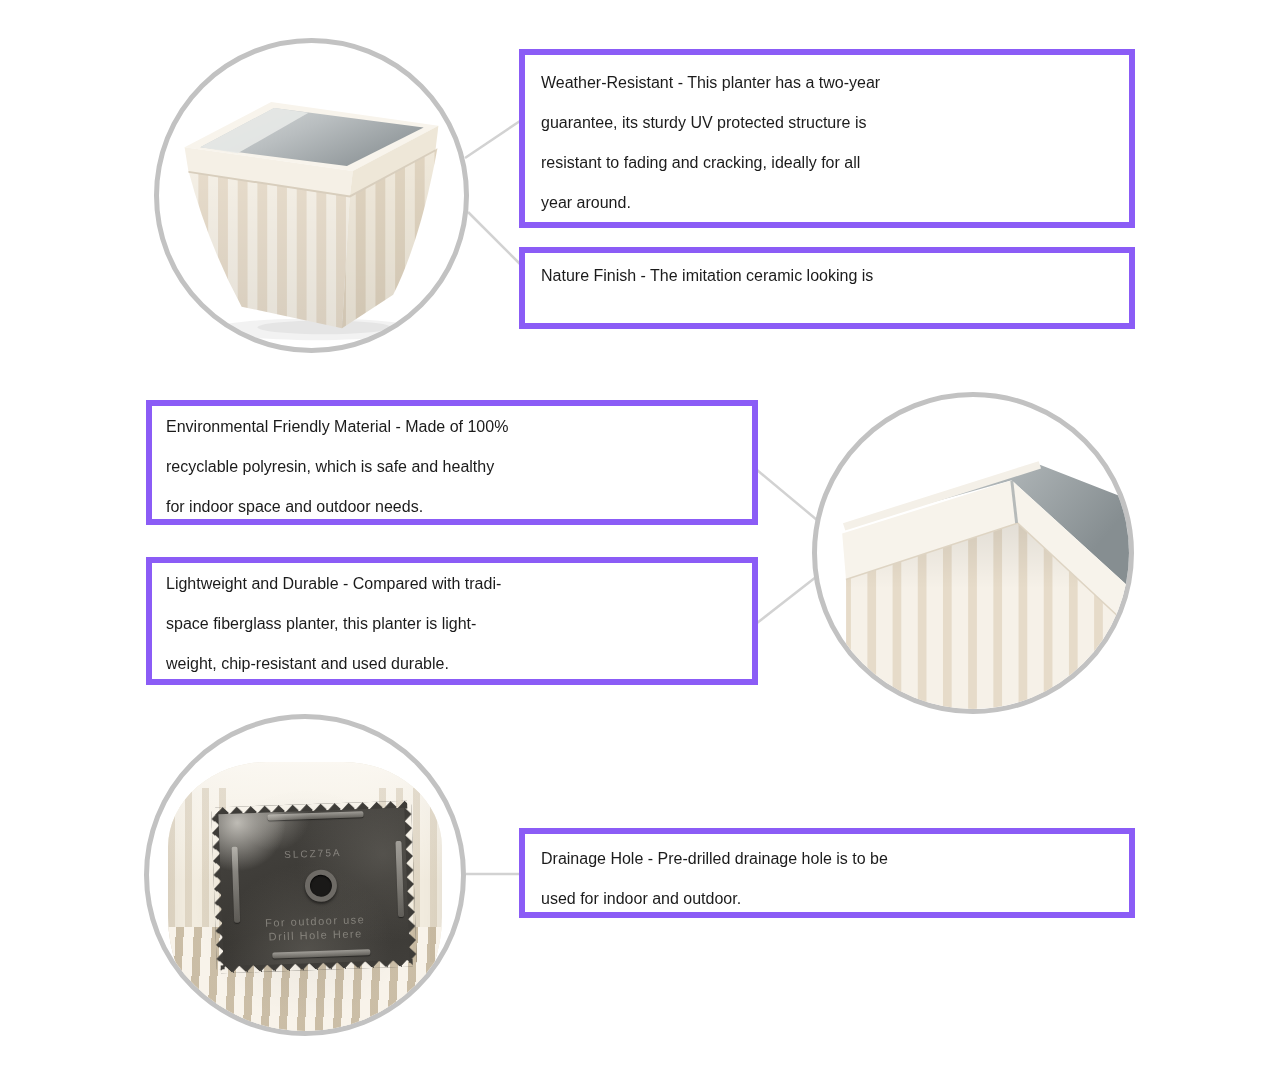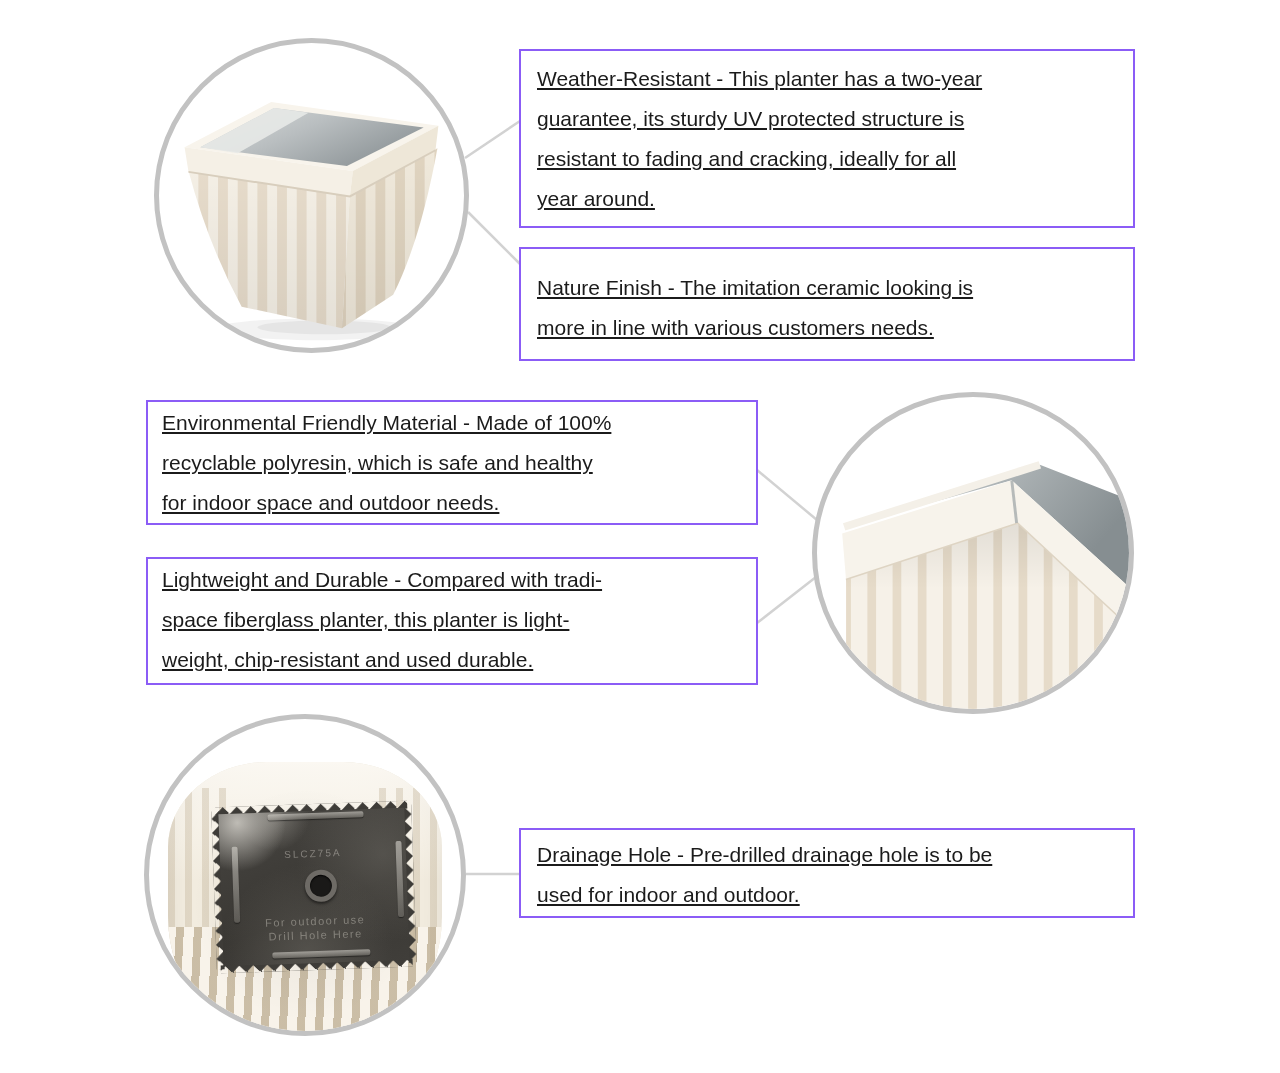--- a/index.html
+++ b/index.html
@@ -5,26 +5,26 @@
   html,body{margin:0;padding:0;background:#ffffff;}
   .stage{
     position:relative;width:1280px;height:1073px;background:#ffffff;overflow:hidden;
     font-family:"Liberation Sans","DejaVu Sans",sans-serif;color:#1b1b1b;
   }
   
   .connectors{position:absolute;left:0;top:0;width:1280px;height:1073px;z-index:1;pointer-events:none;}
   .connectors line{stroke:#d2d2d2;stroke-width:2.5;}
   
   .callout{
-    position:absolute;box-sizing:border-box;background:#ffffff;border:2px solid #8b5cf6;
-    font-size:21px;line-height:40px;white-space:nowrap;overflow:hidden;z-index:2;text-decoration:underline;
+    position:absolute;box-sizing:border-box;background:#ffffff;border:6px solid #8b5cf6;
+    font-size:16px;line-height:40px;white-space:nowrap;overflow:hidden;z-index:2;
   }
   .callout p{margin:0;}
   .b1{left:519px;top:49px;width:616px;height:179px;padding:8px 12px 0 16px;}
-  .b2{left:519px;top:247px;width:616px;height:114px;padding:19px 12px 0 16px;}
+  .b2{left:519px;top:247px;width:616px;height:82px;padding:3px 12px 0 16px;}
   .b3{left:146px;top:400px;width:612px;height:125px;padding:1px 12px 0 14px;}
   .b4{left:146px;top:557px;width:612px;height:128px;padding:1px 10px 0 14px;}
   .b5{left:519px;top:828px;width:616px;height:90px;padding:5px 12px 0 16px;}
   
   .pcircle{
     position:absolute;box-sizing:border-box;border:5px solid #c2c2c2;border-radius:50%;
     overflow:hidden;background:#ffffff;z-index:2;margin:0;
   }
   .c1{left:154px;top:38px;width:315px;height:315px;}
   .c2{left:812px;top:392px;width:322px;height:322px;}
@@ -185,21 +185,20 @@
 
   <div class="callout b1">
     <p>Weather-Resistant - This planter has a two-year</p>
     <p>guarantee, its sturdy UV protected structure is</p>
     <p>resistant to fading and cracking, ideally for all</p>
     <p>year around.</p>
   </div>
 
   <div class="callout b2">
     <p>Nature Finish - The imitation ceramic looking is</p>
-    <p>more in line with various customers needs.</p>
   </div>
 
   <div class="callout b3">
     <p>Environmental Friendly Material - Made of 100%</p>
     <p>recyclable polyresin, which is safe and healthy</p>
     <p>for indoor space and outdoor needs.</p>
   </div>
 
   <div class="callout b4">
     <p>Lightweight and Durable - Compared with tradi-</p>

